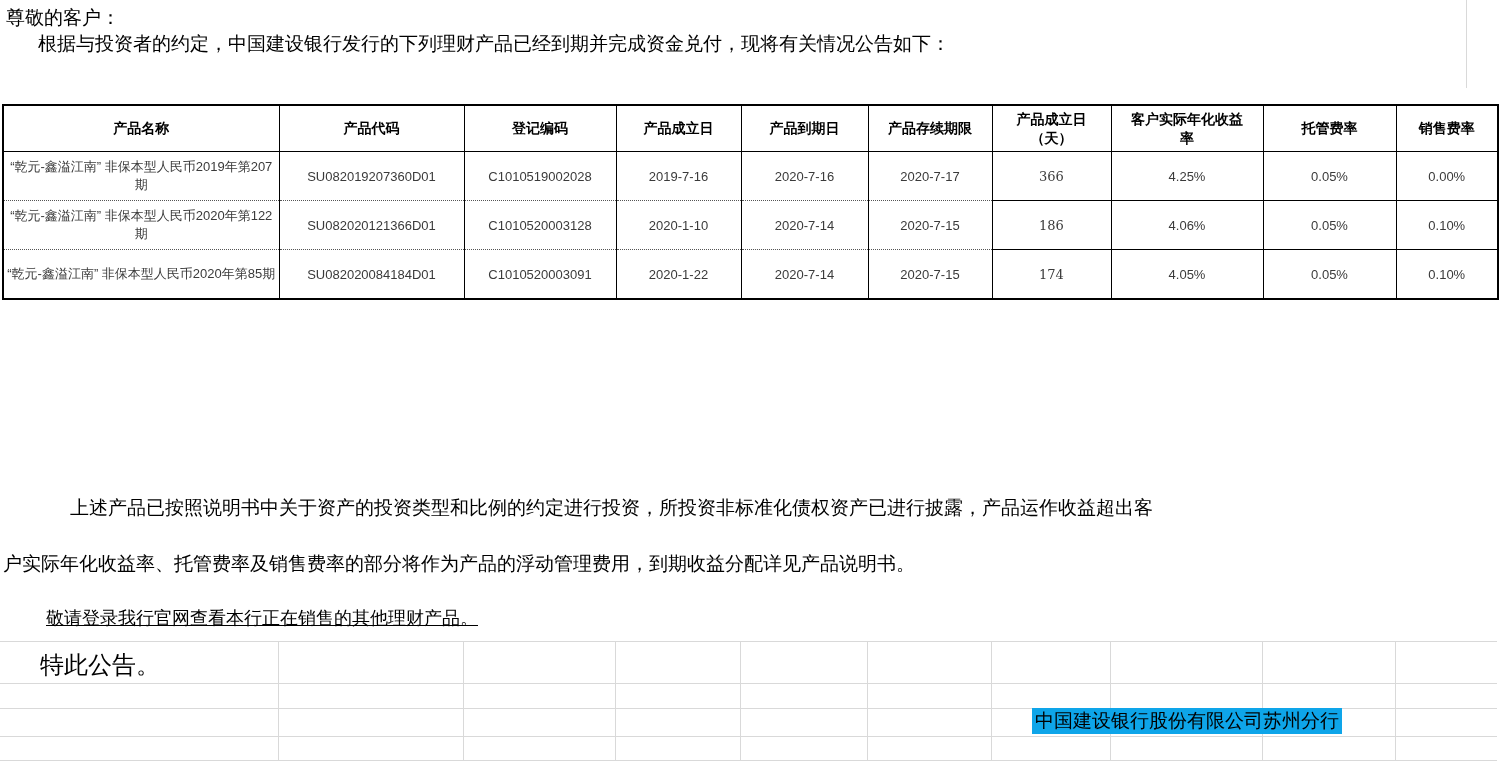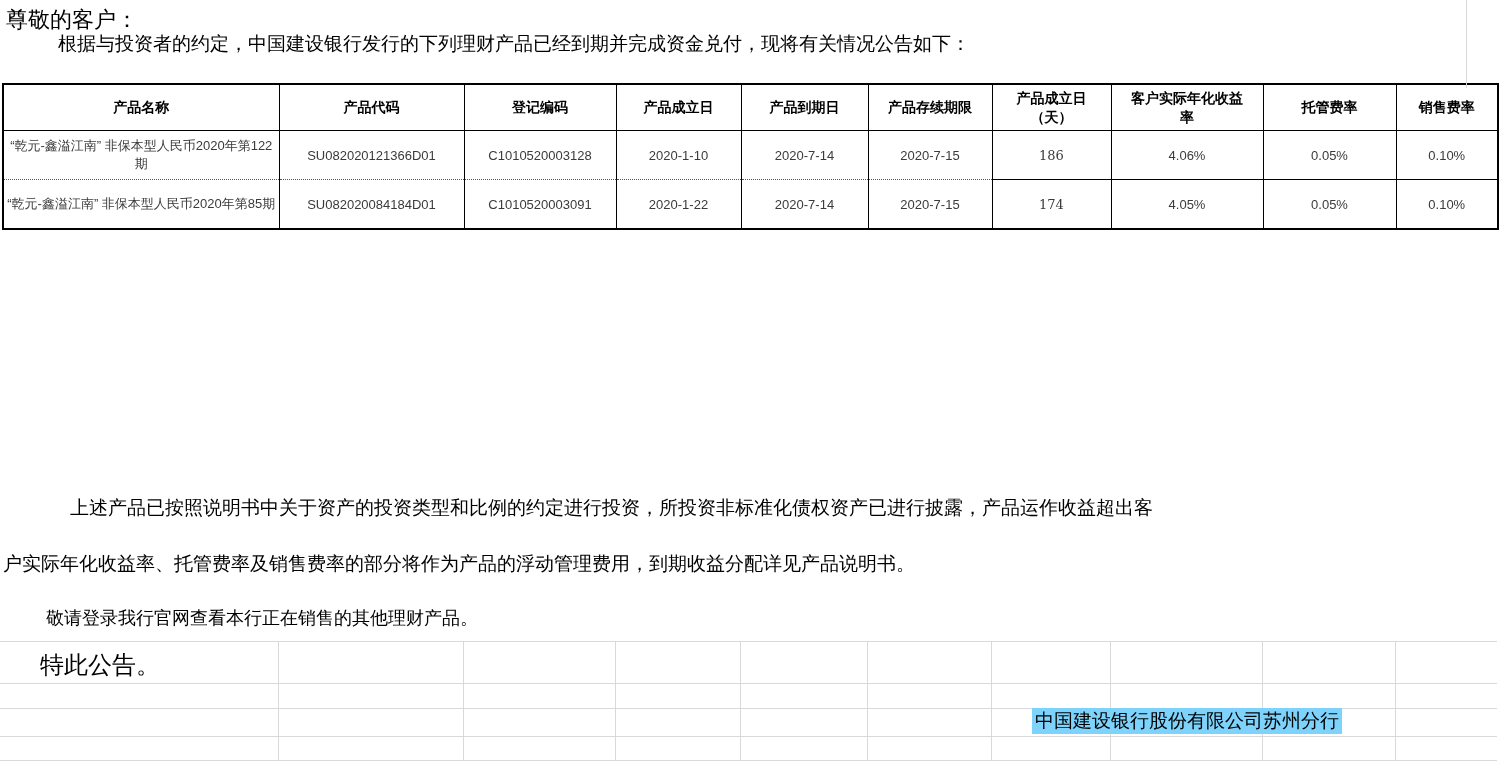--- a/index.html
+++ b/index.html
@@ -4,25 +4,25 @@
 <style>
   html,body{margin:0;padding:0;}
   body{
     width:1499px;height:762px;
     background:#ffffff;
     font-family:"Liberation Sans",sans-serif;
     position:relative;overflow:hidden;
     color:#000;
   }
   .abs{position:absolute;white-space:nowrap;}
-  .greeting{left:6px;top:5px;font-size:22px;}
-  .intro{left:38px;top:31px;font-size:19px;margin-left:20px;}
+  .greeting{left:6px;top:5px;font-size:19px;}
+  .intro{left:38px;top:31px;font-size:19px;}
 
   table.products{
-    position:absolute;left:2px;top:83px;
+    position:absolute;left:2px;top:104px;
     width:1495px;
     border-collapse:collapse;table-layout:fixed;
     border:2px solid #000;
   }
   table.products th{
     border:1px solid #000;
     font-size:14px;font-weight:bold;color:#000;
     text-align:center;vertical-align:middle;
     padding:0 14px;line-height:1.35;
     height:45px;
@@ -35,23 +35,23 @@
   }
   tbody td:nth-child(-n+6){border-bottom:1px dotted #555;}
   tbody td:nth-child(n+7){border-bottom:1px solid #000;}
   tbody tr:last-child td{border-bottom:none;}
   td.c0{text-align:left;padding-left:6px;font-size:12.5px;color:#333;}
   td.c1{text-align:left;padding-left:3px;}
   td.c6{font-family:"DejaVu Serif",serif;font-size:16px;color:#222;}
 
   .para1{left:70px;top:495px;font-size:19px;}
   .para2{left:3px;top:551px;font-size:19px;}
-  .note{left:46px;top:606px;font-size:18px;}
+  .note{left:46px;top:606px;font-size:18px;text-decoration:underline;}
   .closing{left:40px;top:649px;font-size:24px;z-index:2;}
-  .signature{left:1032px;top:708px;font-size:19px;background:#7dd3fc;padding:0 3px;z-index:2;}
+  .signature{left:1032px;top:708px;font-size:19px;background:#0ea5e9;padding:0 3px;z-index:2;}
   .docdate{left:1170px;top:776px;font-size:18px;background:#f97316;padding:0 3px;z-index:2;}
 
   .gridline{position:absolute;background:#d9d9d9;z-index:1;}
   .gl-h{height:1px;left:0;width:1497px;}
   .gl-v{width:1px;top:641px;height:120px;}
   .gl-topright{width:1px;left:1466px;top:0;height:88px;}
 </style>
 </head>
 <body>
 
@@ -81,20 +81,32 @@
         <th>产品成立日</th>
         <th>产品到期日</th>
         <th>产品存续期限</th>
         <th>产品成立日（天）</th>
         <th>客户实际年化收益率</th>
         <th>托管费率</th>
         <th>销售费率</th>
       </tr>
     </thead>
     <tbody>
+      <tr>
+        <td class="c0">“乾元-鑫溢江南” 非保本型人民币2019年第207期</td>
+        <td class="c1">SU082019207360D01</td>
+        <td>C1010519002028</td>
+        <td>2019-7-16</td>
+        <td>2020-7-16</td>
+        <td>2020-7-17</td>
+        <td class="c6">366</td>
+        <td>4.25%</td>
+        <td>0.05%</td>
+        <td>0.00%</td>
+      </tr>
       <tr>
         <td class="c0">“乾元-鑫溢江南” 非保本型人民币2020年第122期</td>
         <td class="c1">SU082020121366D01</td>
         <td>C1010520003128</td>
         <td>2020-1-10</td>
         <td>2020-7-14</td>
         <td>2020-7-15</td>
         <td class="c6">186</td>
         <td>4.06%</td>
         <td>0.05%</td>

